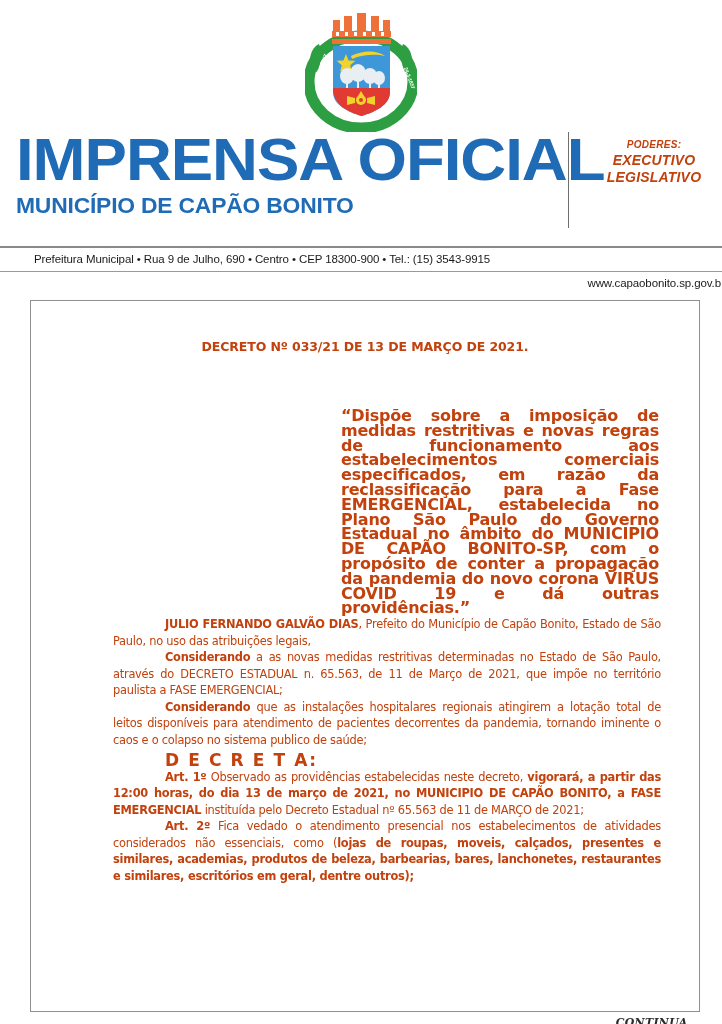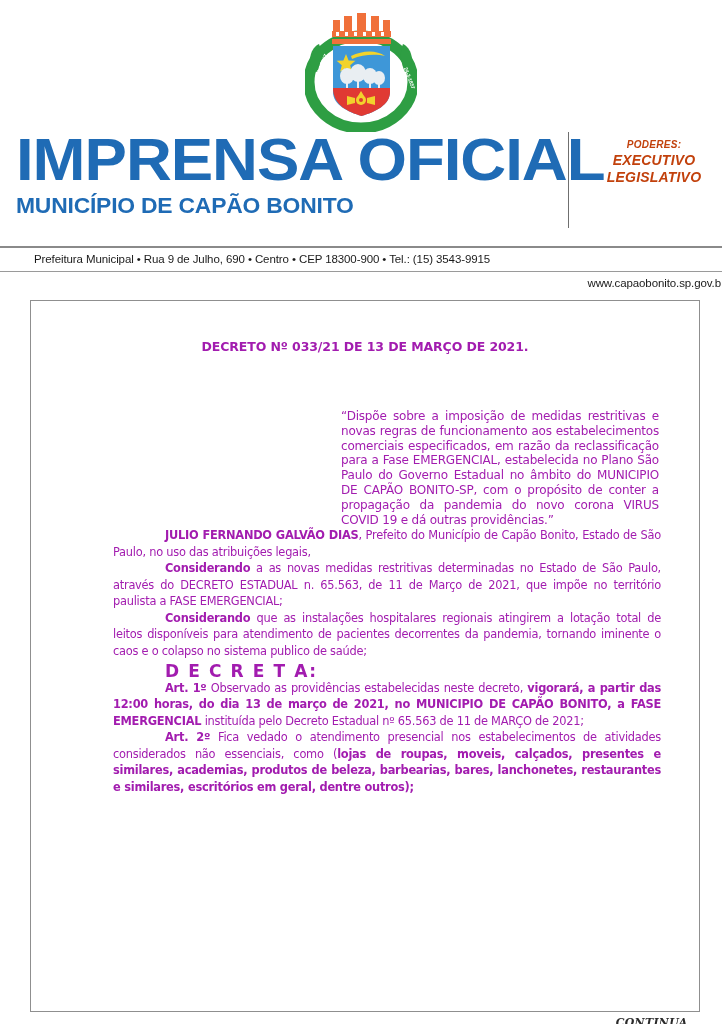--- a/index.html
+++ b/index.html
@@ -146,38 +146,38 @@
     width: 670px;
     height: 712px;
     border: 1px solid #8f8f8f;
     box-sizing: border-box;
     background: #ffffff;
     overflow: hidden;
   }
 
   .doc {
     font-family: "DejaVu Sans", "Liberation Sans", sans-serif;
-    color: #a21caf;
+    color: #c2410c;
     padding: 0;
   }
 
   .decreto-title {
     text-align: center;
     font-weight: bold;
     font-size: 12.5px;
     letter-spacing: -0.1px;
     margin-top: 38px;
   }
 
   .ementa {
     margin: 55px 48px 0 auto;
     width: 318px;
     margin-right: 40px;
-    font-weight: normal;
-    font-size: 12px;
+    font-weight: bold;
+    font-size: 16px;
     line-height: 14.8px;
     text-align: justify;
     letter-spacing: -0.2px;
   }
 
   .body-text {
     margin: 0 38px 0 82px;
     font-size: 11.4px;
     line-height: 16.5px;
     text-align: justify;

